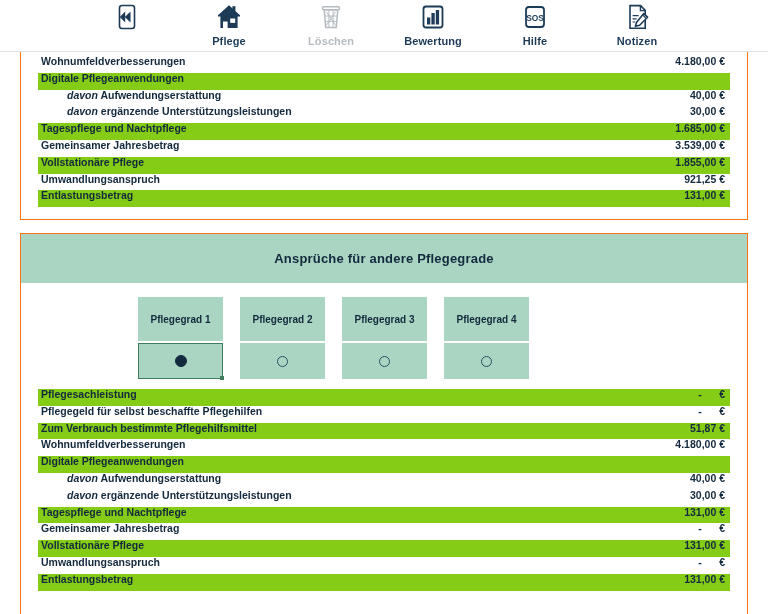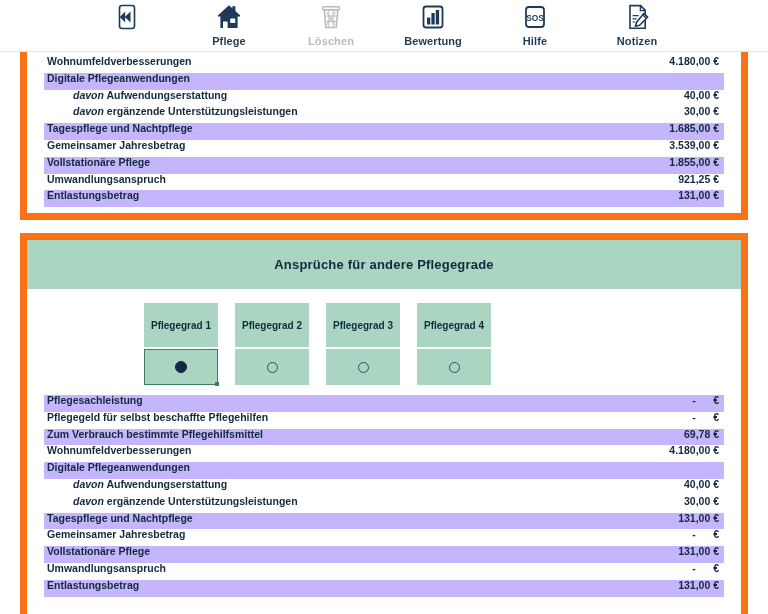--- a/index.html
+++ b/index.html
@@ -52,21 +52,21 @@
     letter-spacing: .1px;
   }
   .tb-item.disabled .tb-label { color: #b6bcc1; text-align: right; }
 
   
   .panel {
     position: absolute;
     left: 20px;
     width: 728px;
     background: #ffffff;
-    border: 7px solid #f97316;
+    border: 1px solid #f97316;
   }
   #panel-top {
     top: 52px;
     height: 168px;
     border-top: none;
   }
   #panel-bottom {
     top: 233px;
     height: 381px;
     border-bottom: none;
@@ -89,21 +89,21 @@
   .grades {
     height: 106px;
     display: flex;
     align-items: flex-start;
     padding-left: 117px;
     padding-top: 14px;
     gap: 17px;
     background: #ffffff;
   }
   .grade-card {
-    width: 74px;
+    width: 85px;
     cursor: pointer;
     border-radius: 21px;
   }
   .grade-head {
     height: 44px;
     background: #a9d5c2;
     display: flex;
     align-items: center;
     justify-content: center;
     font-size: 10px;
@@ -152,21 +152,21 @@
   .trow {
     height: 16.8px;
     display: flex;
     justify-content: space-between;
     padding: 0 5px 0 3px;
     font-size: 10.5px;
     color: #13293d;
     font-weight: 700;
     line-height: 1;
   }
-  .trow.alt { background: #c4b5fd; }
+  .trow.alt { background: #84cc16; }
   .trow.plain { background: #ffffff; }
   .tlabel { white-space: nowrap; }
   .tlabel.indent { padding-left: 26px; font-weight: 700; }
   .tlabel .it { font-style: italic; font-weight: 700; }
   .tvalue {
     white-space: pre;
     text-align: right;
     font-weight: 700;
   }
   .table-pad-top { height: 4px; }
@@ -316,21 +316,21 @@
         <div class="trow alt">
           <div class="tlabel">Pflegesachleistung</div>
           <div class="tvalue">-      €</div>
         </div>
         <div class="trow plain">
           <div class="tlabel">Pflegegeld für selbst beschaffte Pflegehilfen</div>
           <div class="tvalue">-      €</div>
         </div>
         <div class="trow alt">
           <div class="tlabel">Zum Verbrauch bestimmte Pflegehilfsmittel</div>
-          <div class="tvalue">69,78 €</div>
+          <div class="tvalue">51,87 €</div>
         </div>
         <div class="trow plain">
           <div class="tlabel">Wohnumfeldverbesserungen</div>
           <div class="tvalue">4.180,00 €</div>
         </div>
         <div class="trow alt">
           <div class="tlabel">Digitale Pflegeanwendungen</div>
           <div class="tvalue"></div>
         </div>
         <div class="trow plain">

